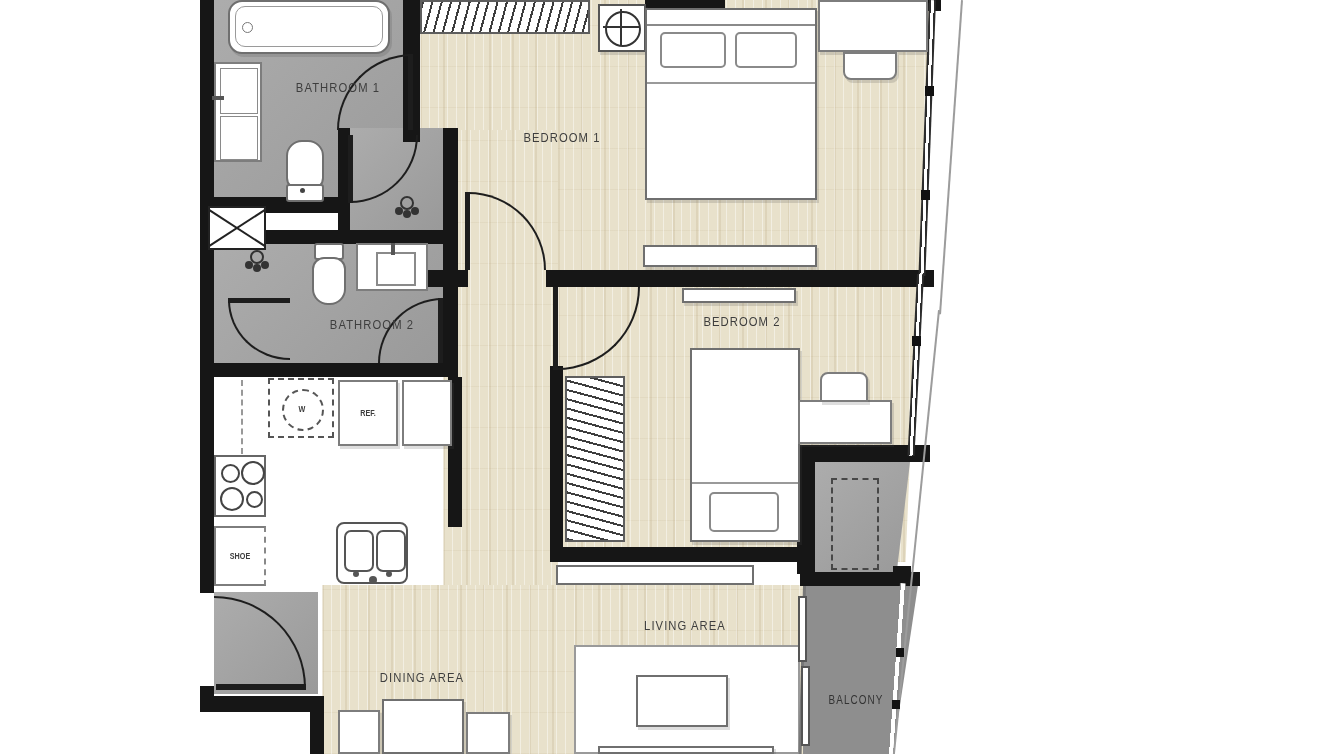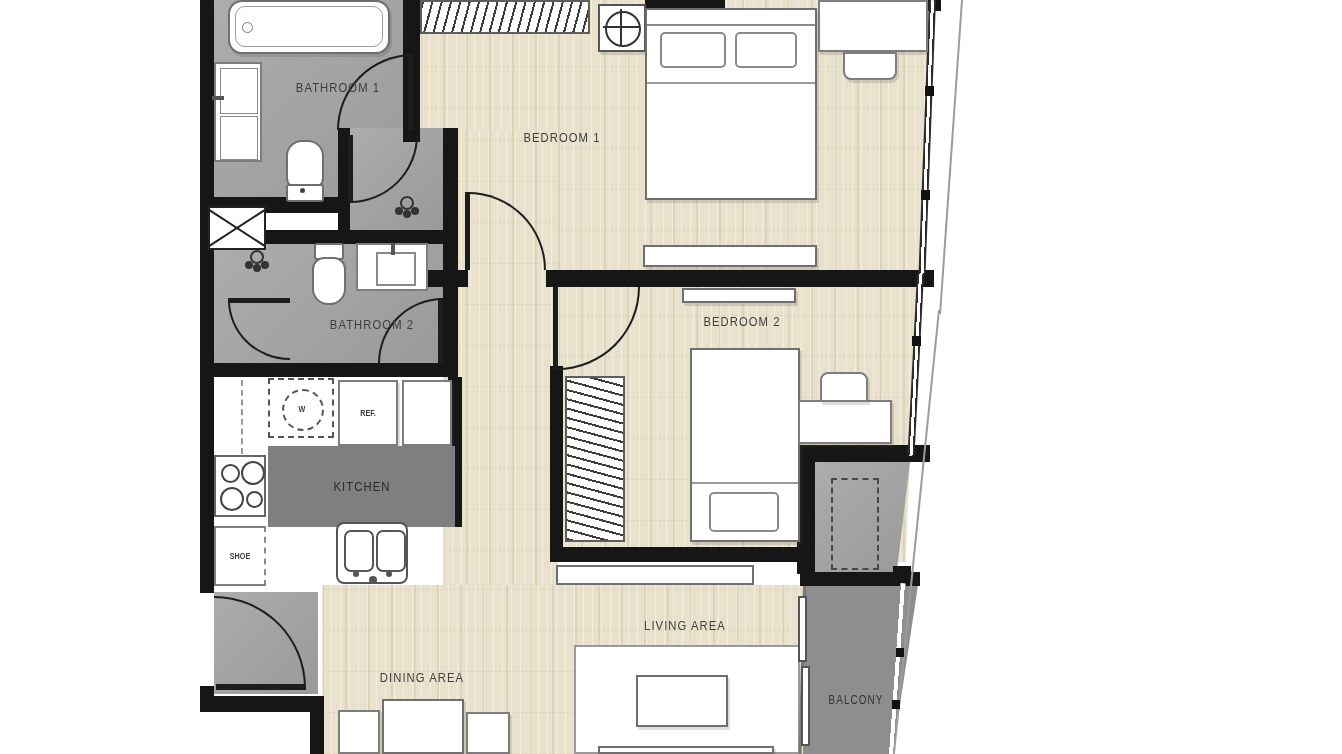--- a/index.html
+++ b/index.html
@@ -150,23 +150,20 @@
     <div class="lbl xs" style="left:50%;top:50%;">REF.</div>
   </div>
   <div class="fx" style="left:402px;top:380px;width:50px;height:66px;"></div>
   <div class="abs" style="left:241px;top:380px;width:0;height:74px;border-left:2px dashed #999;"></div>
   <div class="fx ns" style="left:214px;top:455px;width:52px;height:62px;border-color:#666;">
     <div class="abs rd" style="left:5px;top:7px;width:15px;height:15px;border:2px solid #444;"></div>
     <div class="abs rd" style="left:25px;top:4px;width:20px;height:20px;border:2px solid #444;"></div>
     <div class="abs rd" style="left:4px;top:30px;width:20px;height:20px;border:2px solid #444;"></div>
     <div class="abs rd" style="left:30px;top:34px;width:13px;height:13px;border:2px solid #444;"></div>
   </div>
-  <div class="island" style="left:268px;top:446px;width:187px;height:81px;">
-    <div class="lbl dark" style="left:50%;top:50%;">KITCHEN</div>
-  </div>
   <div class="fx ns" style="left:336px;top:522px;width:72px;height:62px;border-color:#555;border-radius:8px;">
     <div class="abs" style="left:6px;top:6px;width:26px;height:38px;border:2px solid #555;border-radius:7px;"></div>
     <div class="abs" style="left:38px;top:6px;width:26px;height:38px;border:2px solid #555;border-radius:7px;"></div>
     <div class="abs rd" style="left:15px;top:47px;width:6px;height:6px;background:#555;"></div>
     <div class="abs rd" style="left:48px;top:47px;width:6px;height:6px;background:#555;"></div>
     <div class="abs rd" style="left:31px;top:52px;width:8px;height:8px;background:#555;"></div>
   </div>
   <div class="fx ns" style="left:214px;top:526px;width:52px;height:60px;border-right:2px dashed #888;">
     <div class="lbl xs" style="left:50%;top:50%;">SHOE</div>
   </div>

